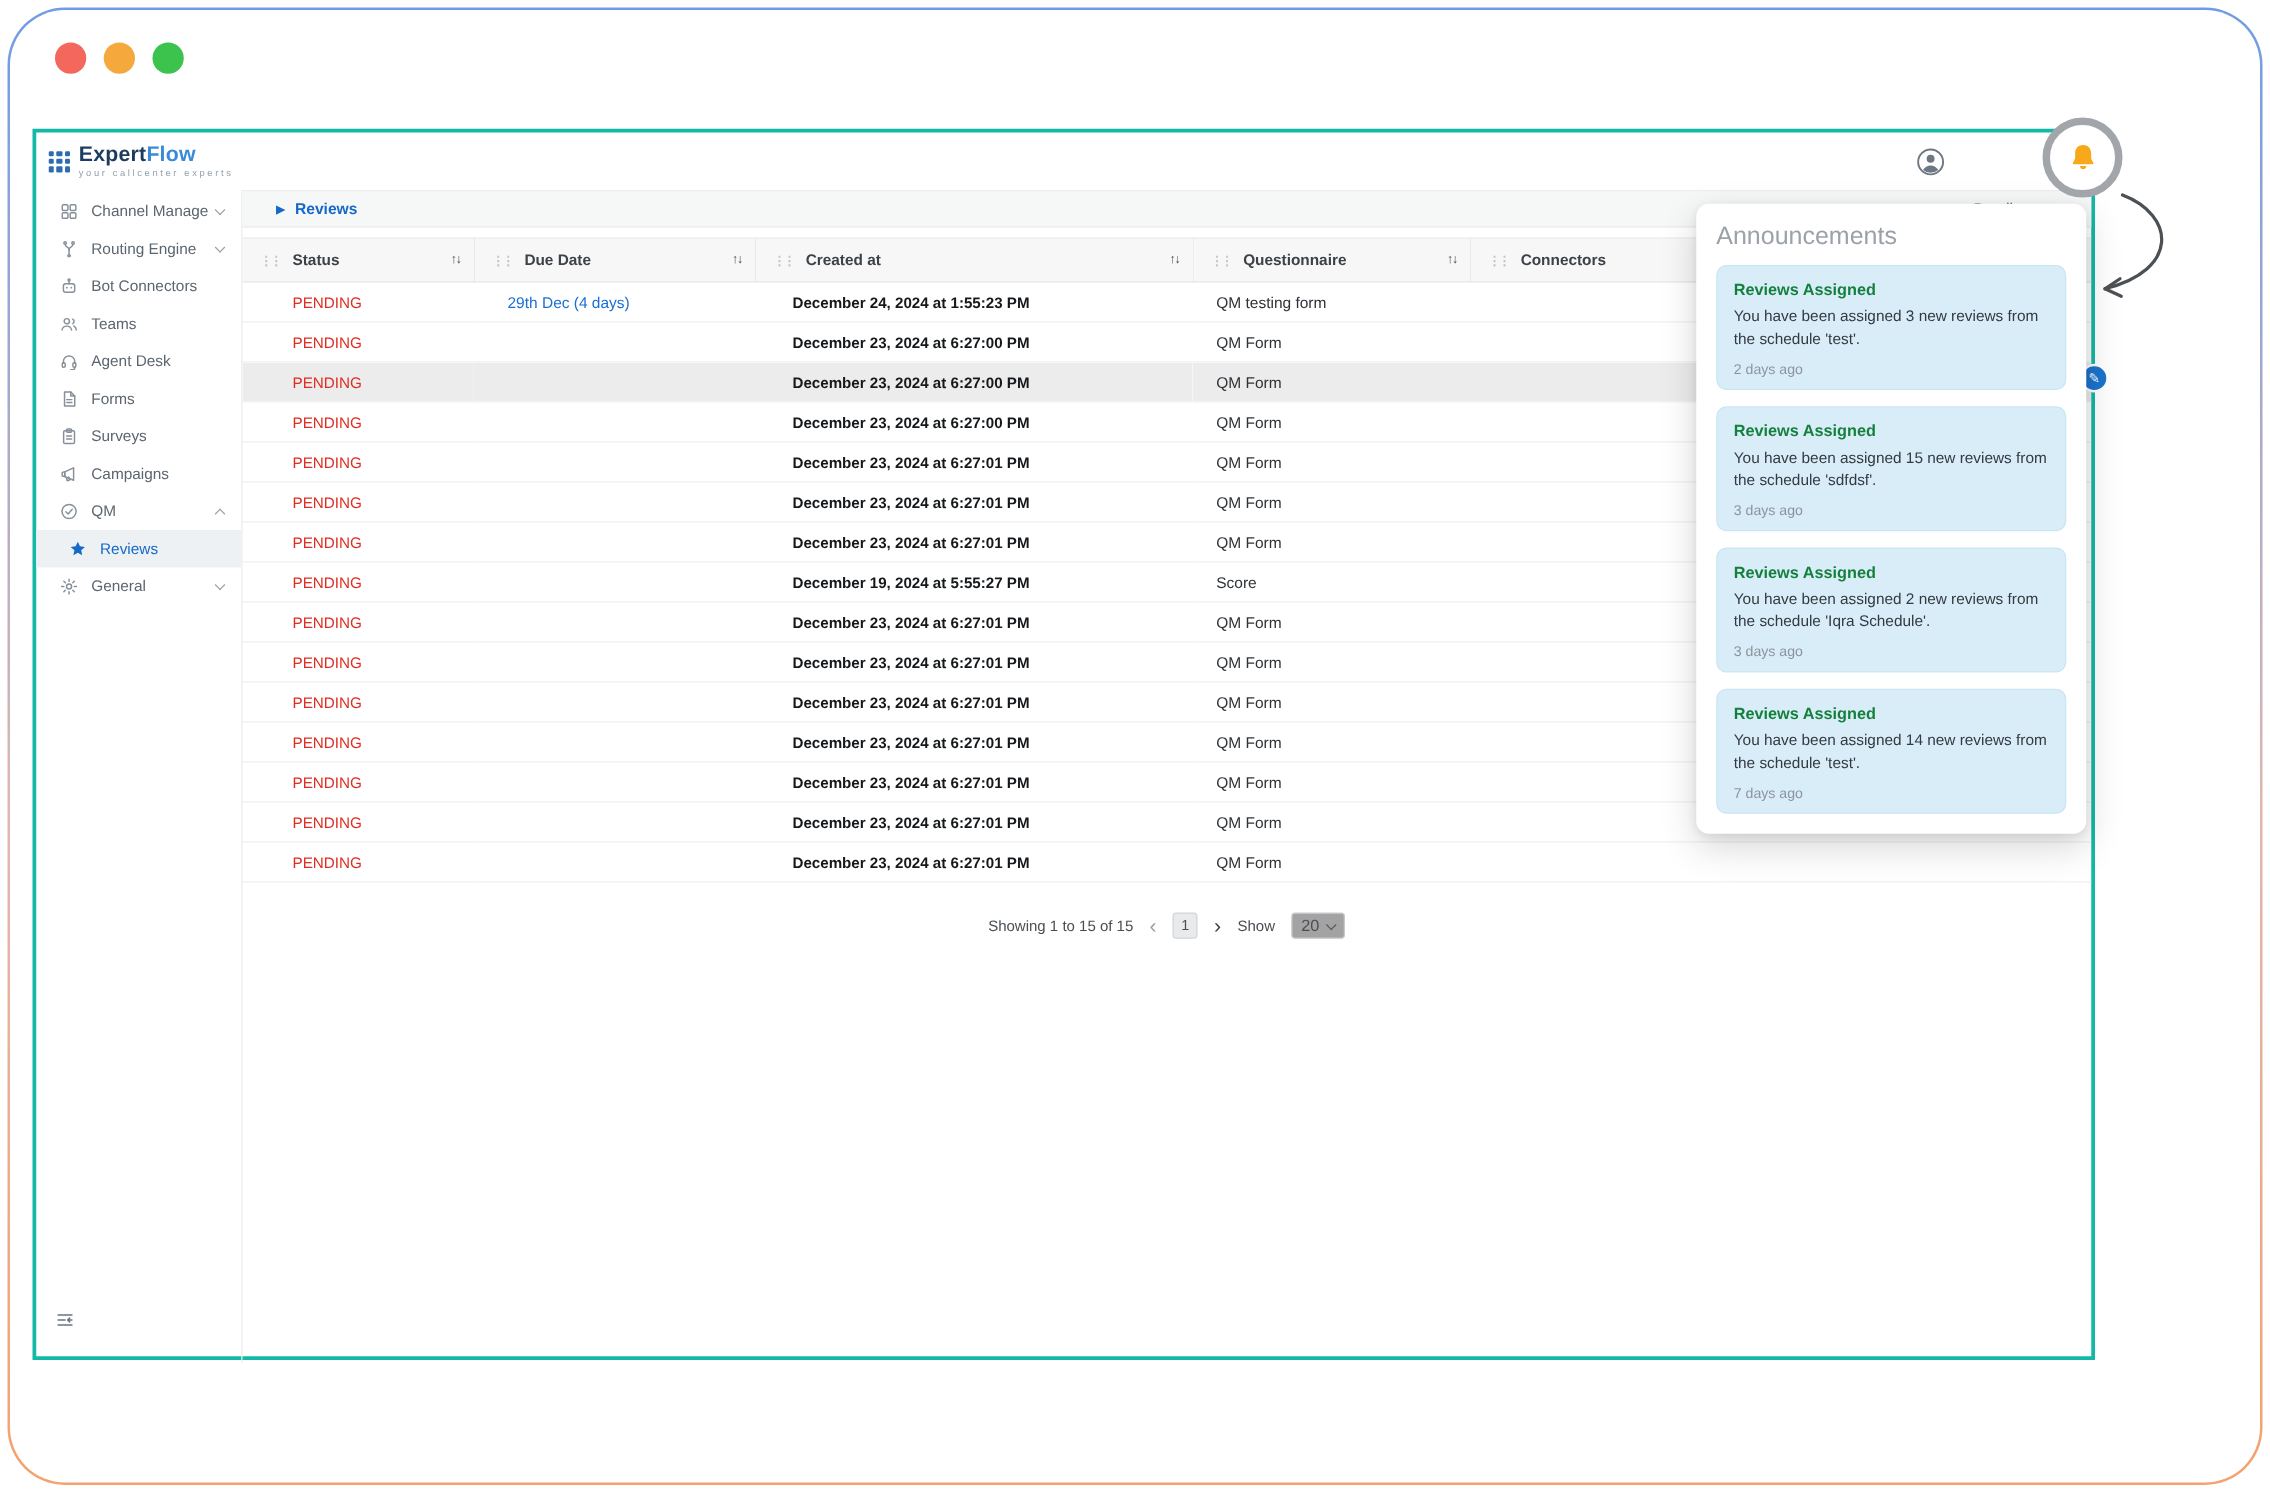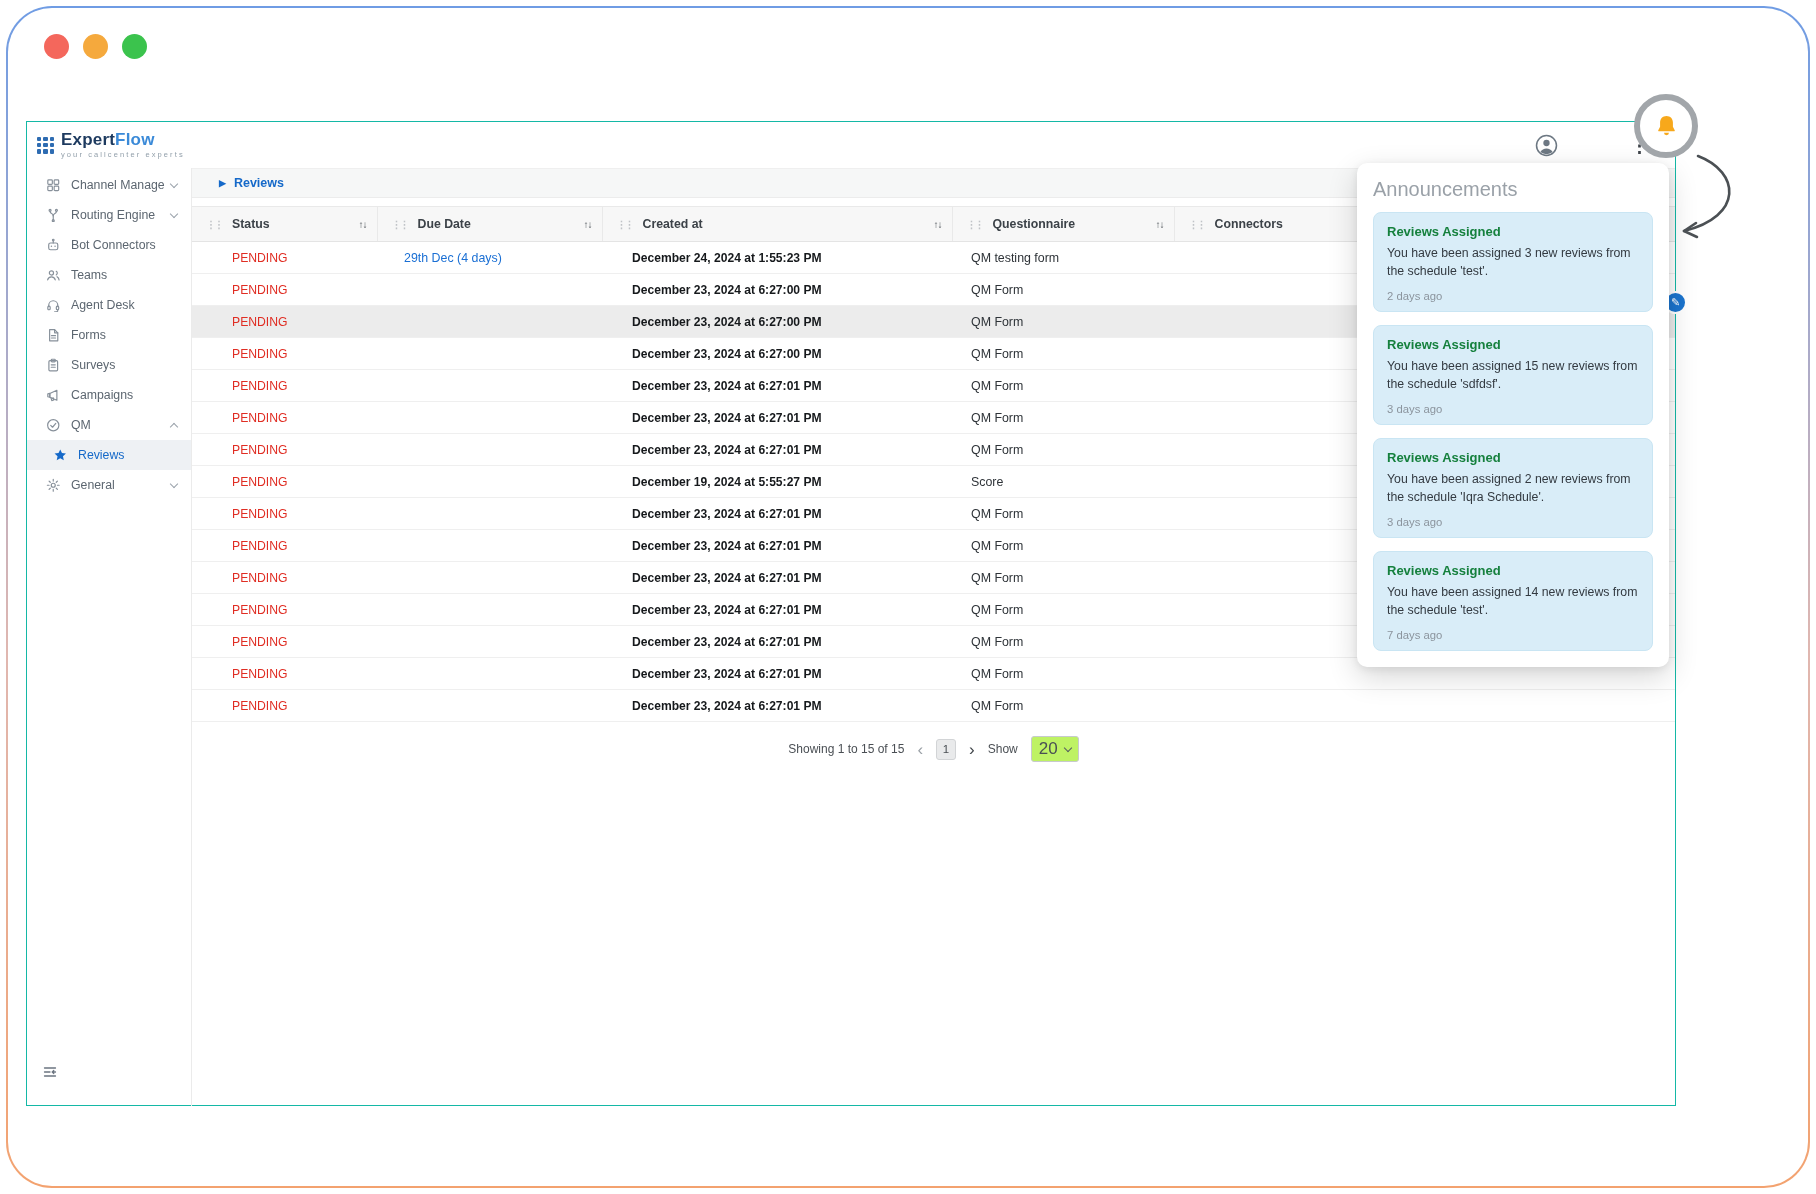--- a/index.html
+++ b/index.html
@@ -11,22 +11,22 @@
   
   .frame-border { position:absolute; left:6px; top:6px; width:1804px; height:1182px;
     border-radius:46px; background:linear-gradient(180deg,#6f9ce4 0%,#e0b7b0 55%,#f3a26f 100%); }
   .frame-inner { position:absolute; left:8px; top:8px; width:1800px; height:1178px;
     border-radius:44px; background:#fff; }
   
   .traffic { position:absolute; left:44px; top:34px; display:flex; gap:14px; z-index:2; }
   .dot { width:25px; height:25px; border-radius:50%; }
   .dot.red{background:#f4675c}.dot.yellow{background:#f5a93d}.dot.green{background:#3bc34d}
   
-  .app { position:absolute; left:26px; top:121px; width:1650px; height:985px;
-    border:1px solid #14b8a6; background:#fff; z-index:1; }
+  .app { position:absolute; left:26px; top:103px; width:1650px; height:985px;
+    border:3px solid #14b8a6; background:#fff; z-index:1; }
   .app-header { height:46px; display:flex; align-items:center; justify-content:space-between;
     padding:0 26px 0 10px; }
   .brand { display:flex; align-items:center; gap:7px; }
   .brand-grid { width:17px; height:17px; display:grid; grid-template-columns:repeat(3,1fr); gap:2px; }
   .brand-grid i { background:#2e6cb2; border-radius:1px; }
   .brand-name { font-size:17px; font-weight:700; color:#1d3a5f; line-height:1; letter-spacing:.2px; }
   .brand-name .flow { color:#3b8ad8; }
   .brand-tagline { font-size:7.5px; letter-spacing:2.1px; color:#93a0ab; margin-top:2px; white-space:nowrap; }
   .header-actions { display:flex; align-items:center; gap:14px; }
   .avatar svg { width:23px; height:23px; display:block; }
@@ -69,28 +69,28 @@
   tbody td { height:32px; border-bottom:1px solid #efefef; font-size:12.4px; color:#2e3338;
     padding:0; white-space:nowrap; overflow:hidden; }
   tbody tr { background:#fff; cursor:pointer; }
   tbody tr.hl { background:#ececec; }
   .c-status { color:#e02d23; padding-left:40px; font-size:12.2px; }
   .c-due { padding-left:27px; }
   .c-due .link { color:#1a6fd4; cursor:pointer; }
   .c-created { padding-left:30px; font-weight:700; font-size:12.1px; color:#16191c; }
   .c-quest { padding-left:19px; }
   
-  .pagination { margin-top:14px; display:flex; align-items:center; justify-content:center;
+  .pagination { margin-top:24px; display:flex; align-items:center; justify-content:center;
     gap:13px; font-size:12px; color:#4a4f54; }
   .pg-prev { color:#9aa0a6; font-size:17px; line-height:1; cursor:pointer; }
   .pg-next { color:#3e4348; font-size:17px; line-height:1; cursor:pointer; }
   .pg-num { min-width:20px; height:21px; background:#e9eaeb; border:1px solid #d2d4d6; border-radius:3px;
     display:flex; align-items:center; justify-content:center; font-size:11.5px; padding:0 4px; cursor:pointer; }
   .pg-size { display:flex; align-items:center; gap:7px; border:1px solid #c7cacd; border-radius:3px;
-    padding:2px 7px; font-size:17px; background:#bef264; cursor:pointer; }
+    padding:2px 7px; font-size:13px; background:#a3a3a3; cursor:pointer; }
   .pg-size .chev { border-color:#555b61; margin:0 0 2px 0; }
   
   .announcements { position:absolute; left:1357px; top:163px; width:312px; background:#fff;
     border-radius:10px; box-shadow:0 10px 30px rgba(0,0,0,.16), 0 2px 8px rgba(0,0,0,.08);
     padding:15px 16px 16px; z-index:10; }
   .ann-title { font-size:20px; color:#9aa1a8; margin-bottom:11px; }
   .ann-card { background:#d9edf8; border:1px solid #c9e5f3; border-radius:8px;
     padding:11px 13px 9px; margin-bottom:13px; cursor:pointer; }
   .ann-card:last-child { margin-bottom:0; }
   .ann-card-title { font-size:13px; font-weight:700; color:#15803d; }

